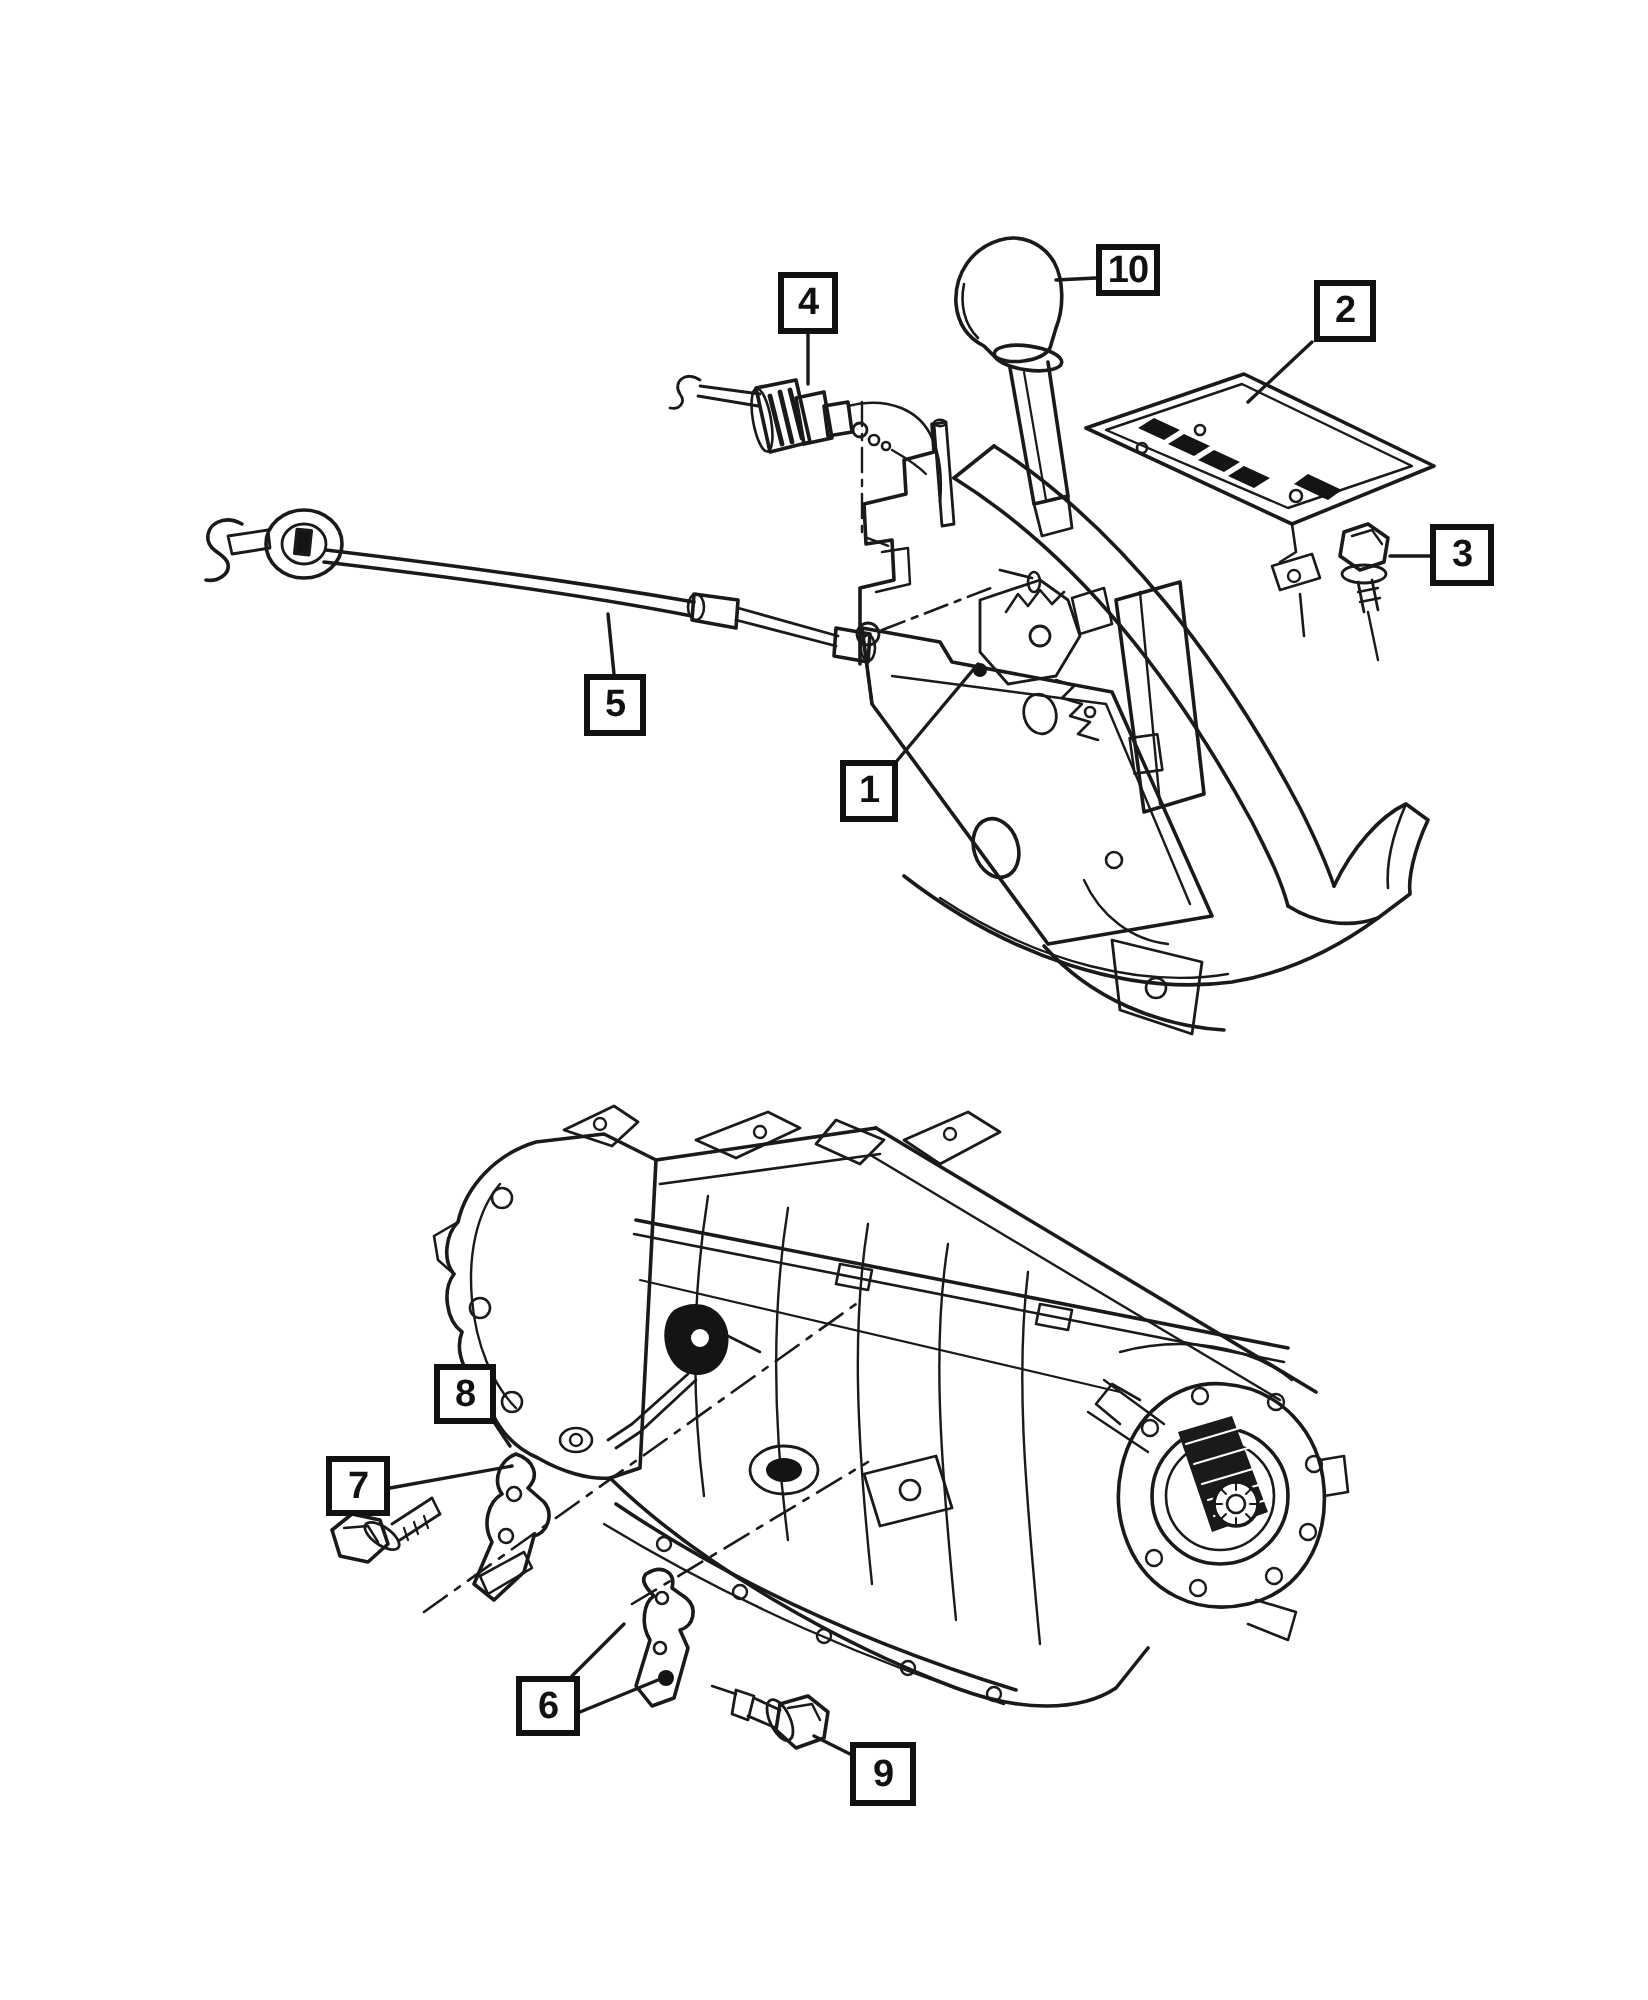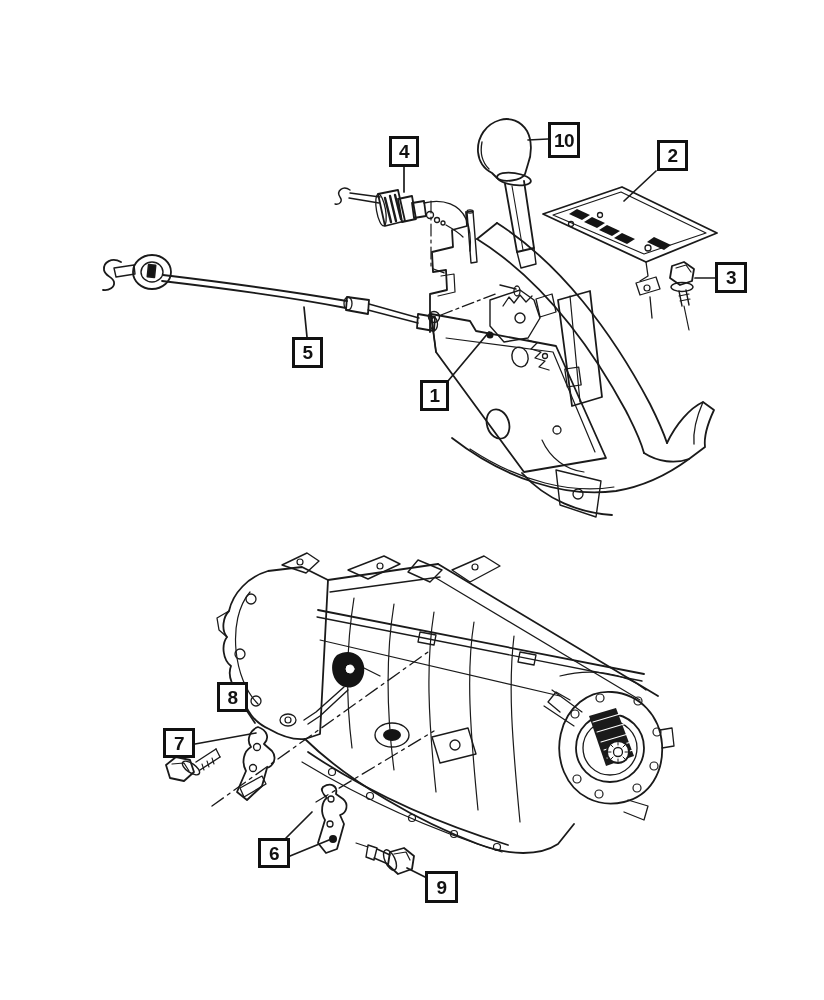--- a/index.html
+++ b/index.html
@@ -288,21 +288,21 @@
         <polyline points="286,838 312,812" fill="none" stroke="#1a1a1a" stroke-width="1.7"></polyline>
         <polyline points="290,856 329,840" fill="none" stroke="#1a1a1a" stroke-width="1.7"></polyline>
         <polyline points="425,877 407,868" fill="none" stroke="#1a1a1a" stroke-width="1.7"></polyline>
       </g>
 </svg>
 
 <div id="callouts">
       <div class="callout" style="left: 389px; top: 136px; width: 30px; height: 31px; border-color: rgb(17, 17, 17);">
         <span>4</span>
       </div>
-      <div class="callout" style="left: 548px; top: 122px; width: 32px; height: 36px; border-color: rgb(17, 17, 17);">
+      <div class="callout" style="left: 548px; top: 122px; width: 32px; height: 26px; border-color: rgb(17, 17, 17);">
         <span>10</span>
       </div>
       <div class="callout" style="left: 657px; top: 140px; width: 31px; height: 31px; border-color: rgb(17, 17, 17);">
         <span>2</span>
       </div>
       <div class="callout" style="left: 715px; top: 262px; width: 32px; height: 31px; border-color: rgb(17, 17, 17);">
         <span>3</span>
       </div>
       <div class="callout" style="left: 292px; top: 337px; width: 31px; height: 31px; border-color: rgb(17, 17, 17);">
         <span>5</span>

